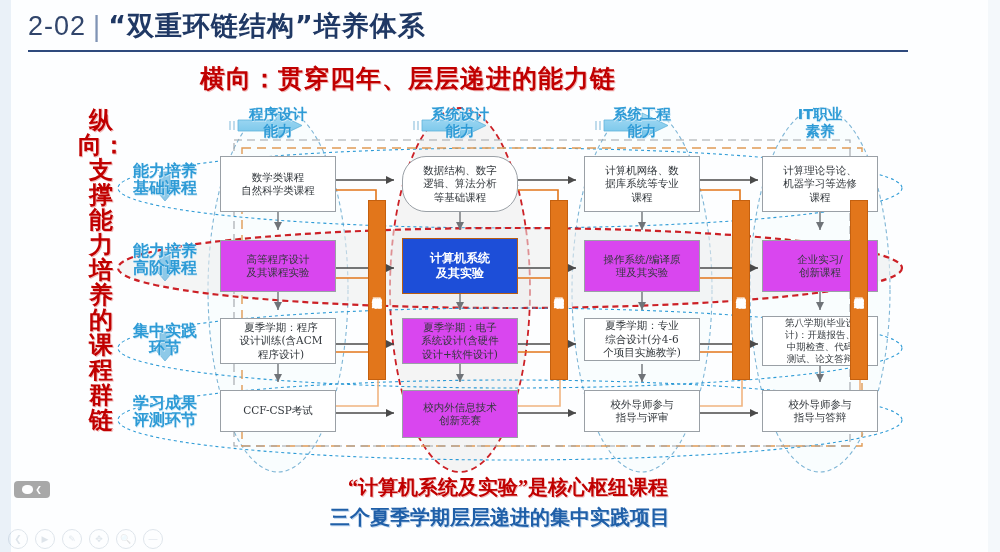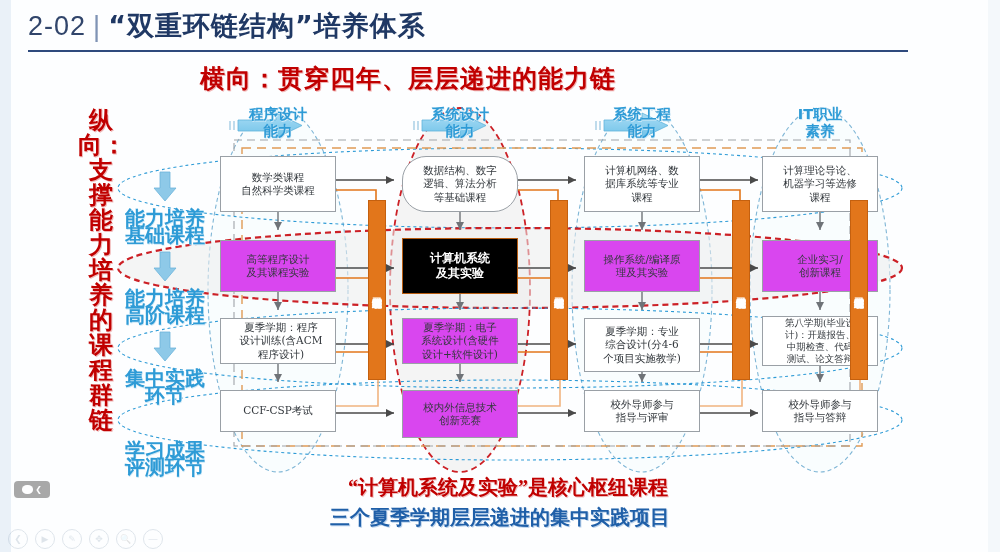--- a/index.html
+++ b/index.html
@@ -65,41 +65,40 @@
   .colhead{
     position:absolute;width:118px;text-align:center;
     font-size:14.5px;font-weight:bold;color:#2e9bd6;
     font-family:"DejaVu Sans","Liberation Sans",sans-serif;
     line-height:17px;
     text-shadow:0.5px 0.5px 0 #cfe9f7;
   }
   
   .rowlab{
     position:absolute;width:90px;text-align:center;
-    font-size:20px;font-weight:bold;color:#2e9bd6;
+    font-size:16px;font-weight:bold;color:#2e9bd6;
     font-family:"DejaVu Sans","Liberation Sans",sans-serif;
     line-height:17px;
     text-shadow:0.5px 0.5px 0 #cfe9f7;
-    margin-top:48px;
   }
   
   .box{
     position:absolute;box-sizing:border-box;
     border:1px solid #9aa0a6;
     display:flex;align-items:center;justify-content:center;
     text-align:center;
     font-size:10.5px;line-height:13.5px;
     color:#33383d;
     font-family:"DejaVu Serif","Liberation Serif",serif;
     padding:2px 3px;
   }
   .box.white{background:#ffffff;}
   .box.grey{background:#d946ef;border-color:#9aa0a6;}
   .box.orange{
-    background:#000000;border:1px solid #b85d11;
+    background:#1d4ed8;border:1px solid #b85d11;
     color:#ffffff;font-weight:bold;font-size:12px;line-height:15px;
   }
   
   .vbar{
     position:absolute;width:18px;
     background:#e2761b;border:1px solid #c4600f;
     color:#ffffff;font-weight:bold;
     font-size:10px;line-height:11px;
     font-family:"DejaVu Serif","Liberation Serif",serif;
     text-align:center;
@@ -331,21 +330,21 @@
 理及其实验</div>
     <div class="box grey" style="left:632px;top:140px;width:116px;height:52px;white-space:pre-line;">企业实习/
 创新课程</div>
 
     <div class="box white" style="left:90px;top:218px;width:116px;height:46px;white-space:pre-line;padding-left:9px;">夏季学期：程序
 设计训练(含ACM
 程序设计)</div>
     <div class="box grey" style="left:272px;top:218px;width:116px;height:46px;white-space:pre-line;">夏季学期：电子
 系统设计(含硬件
 设计+软件设计)</div>
-    <div class="box white" style="left:454px;top:218px;width:116px;height:54px;white-space:pre-line;">夏季学期：专业
+    <div class="box white" style="left:454px;top:218px;width:116px;height:43px;white-space:pre-line;">夏季学期：专业
 综合设计(分4-6
 个项目实施教学)</div>
     <div class="box white" style="left:632px;top:216px;width:116px;height:50px;white-space:pre-line;font-size:9.5px;line-height:12px;">第八学期(毕业设
 计)：开题报告、
 中期检查、代码
 测试、论文答辩</div>
 
     <div class="box white" style="left:90px;top:290px;width:116px;height:42px;white-space:pre-line;">CCF-CSP考试</div>
     <div class="box grey" style="left:272px;top:290px;width:116px;height:48px;white-space:pre-line;">校内外信息技术
 创新竞赛</div>

